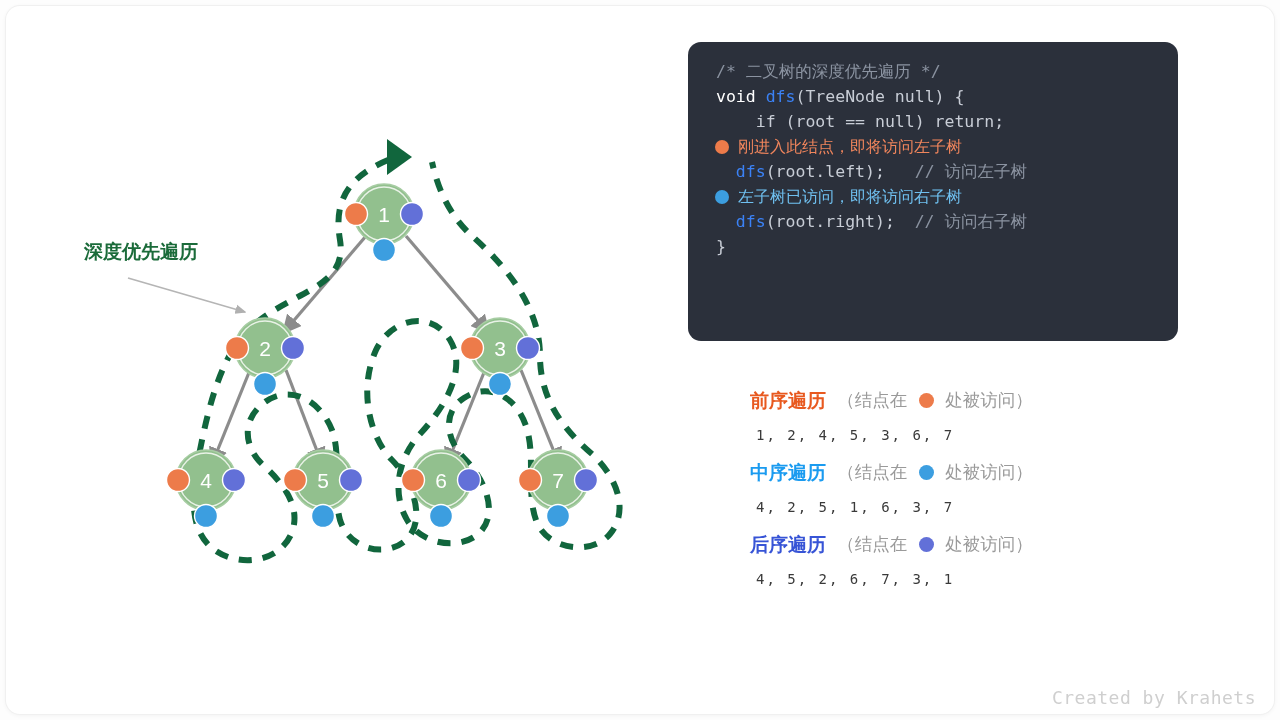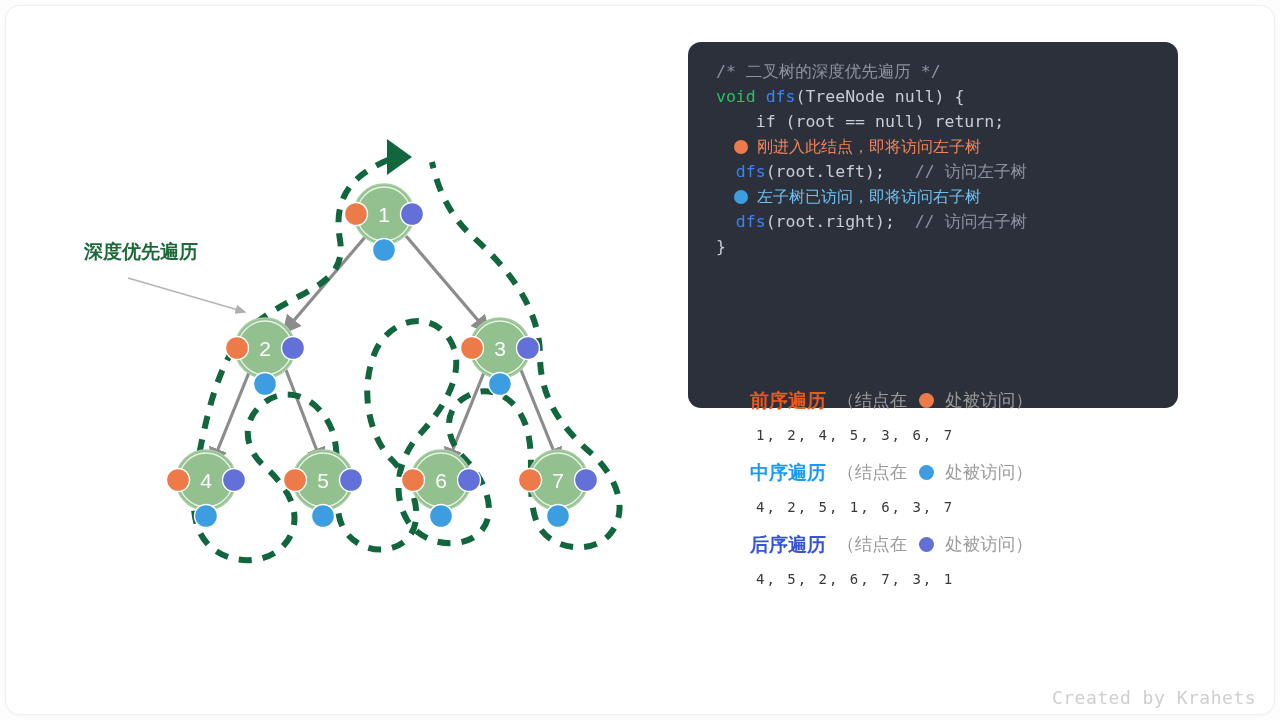--- a/index.html
+++ b/index.html
@@ -41,43 +41,43 @@
     font-family: "Liberation Sans", sans-serif;
     font-size: 19px;
     font-weight: bold;
     fill: #1b6b3a;
   }
 
   
   #code-block {
     position: absolute;
     left: 688px; top: 42px;
-    width: 490px; height: 366px;
+    width: 490px; height: 299px;
     background: #2b303b;
     border-radius: 13px;
     box-sizing: border-box;
     padding: 17px 0 0 0;
   }
   .code-line {
     font-family: "DejaVu Sans Mono", "Liberation Mono", monospace;
     font-size: 16.5px;
     line-height: 25px;
     white-space: pre;
     padding-left: 28px;
     color: #c8cdd6;
   }
   .c-comment { color: #8b93a1; }
-  .c-kw      { color: #22c55e; }
+  .c-kw      { color: #ffffff; }
   .c-fn      { color: #3b82f6; }
   .c-plain   { color: #c8cdd6; }
   .code-note {
     display: flex;
     align-items: center;
     gap: 9px;
-    padding-left: 46px;
+    padding-left: 27px;
     font-family: "DejaVu Sans", "Liberation Sans", sans-serif;
     font-size: 16px;
     line-height: 25px;
   }
   .note-dot {
     width: 14px; height: 14px;
     border-radius: 50%;
     flex: 0 0 auto;
     display: inline-block;
   }

